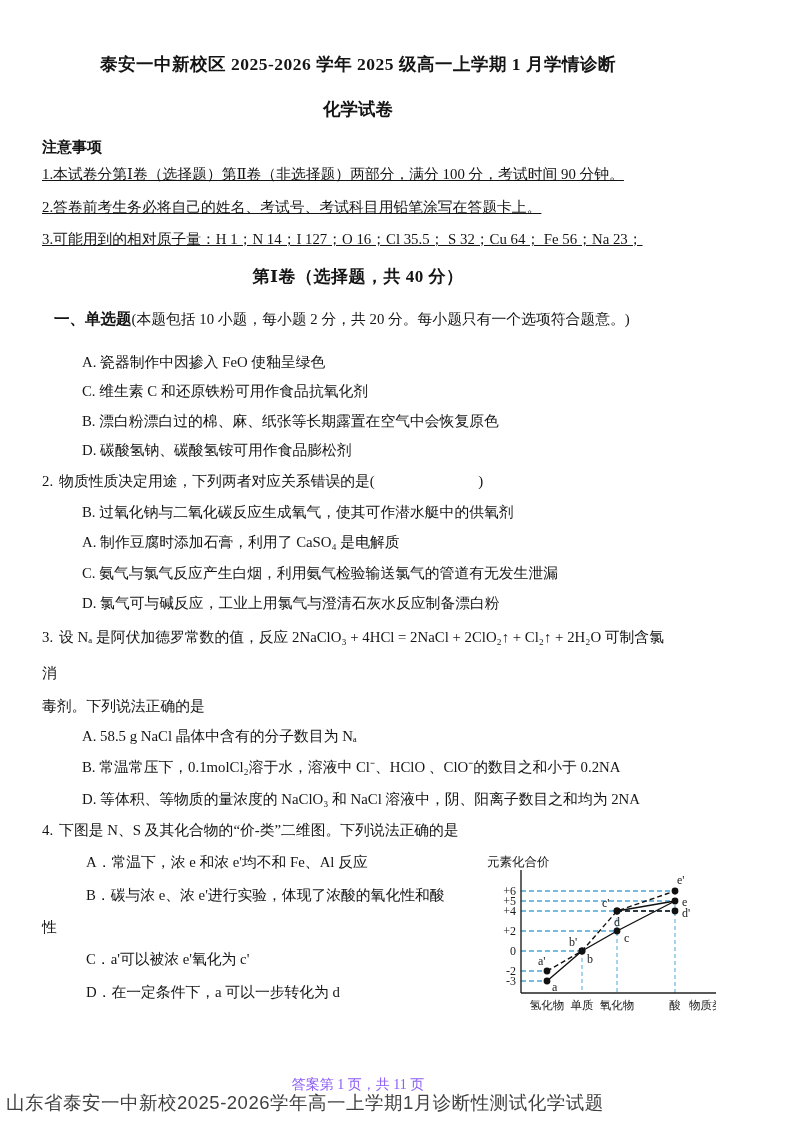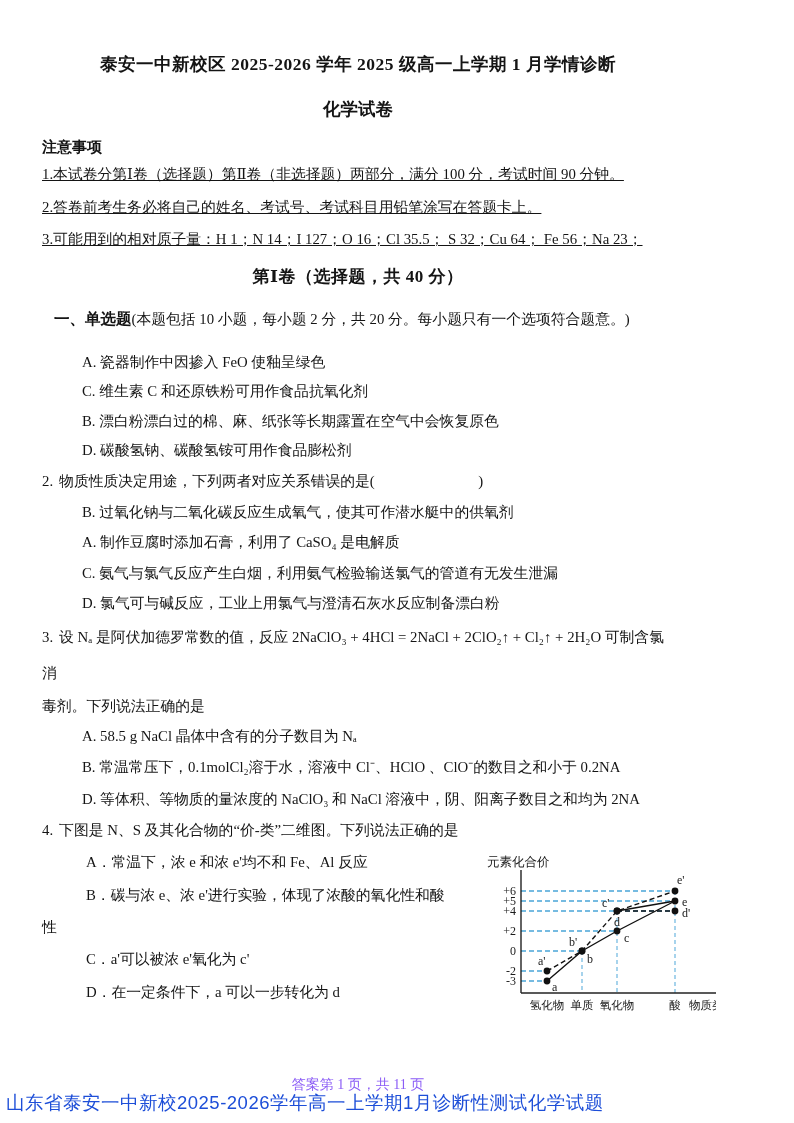--- a/index.html
+++ b/index.html
@@ -23,21 +23,21 @@
   .opt.sp3{line-height:31.5px;}
   .q3l1{line-height:36px;}
   .q4block{position:relative;}
   .q4opts{width:440px;}
   .q4opts .opt{line-height:33px;margin-left:44px;}
   .wrapline{font-size:14.8px;margin:0;line-height:31px;}
   .chart{position:absolute;left:485px;top:852px;width:307px;height:194px;}
   .chart svg{width:100%;height:100%;display:block;}
   .footer{position:absolute;left:0;right:0;top:1040px;text-align:center;font-size:14px;color:#8b5cf6;margin-top:36px;}
   .watermark{
-    position:absolute;left:6px;top:1090px;font-size:18.5px;color:#1d4ed8;
+    position:absolute;left:6px;top:1090px;font-size:18.5px;color:#404040;
     font-family:"Liberation Sans","DejaVu Sans",sans-serif;letter-spacing:.5px;white-space:nowrap;
   }
 </style>
 </head>
 <body>
 
 <div class="page">
   <div class="content">
 
     <p class="title1">泰安一中新校区 2025-2026 学年 2025 级高一上学期 1 月学情诊断</p>

